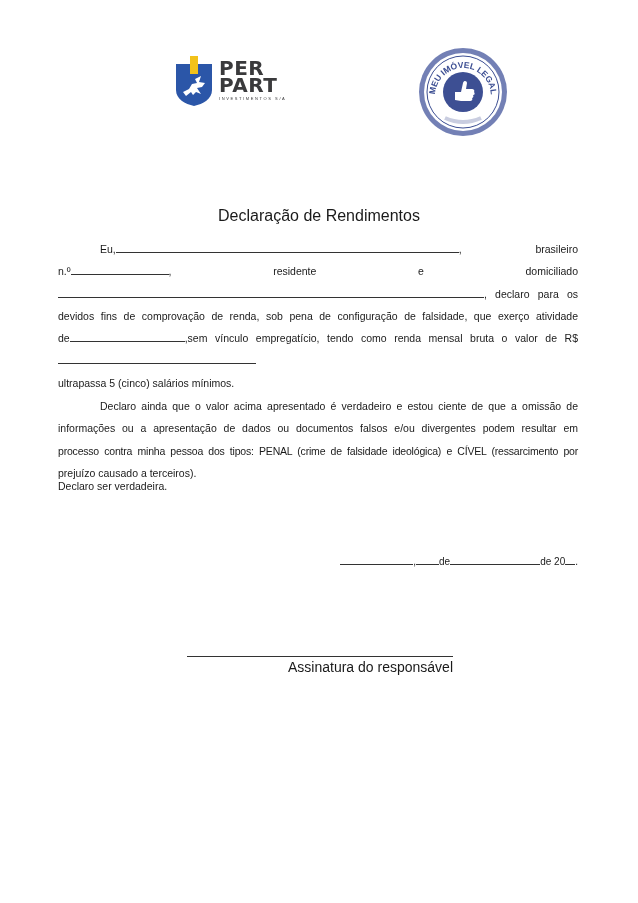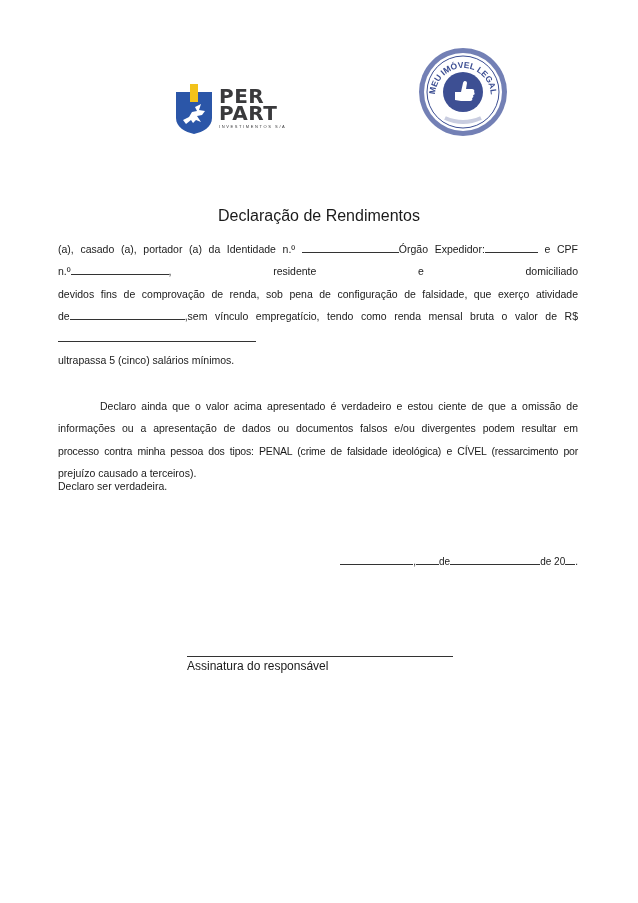--- a/index.html
+++ b/index.html
@@ -1,40 +1,40 @@
 <!DOCTYPE html>
 <html><head>
 <meta charset="utf-8">
 <style>
   html, body { margin: 0; padding: 0; background: #ffffff; }
   body { width: 638px; height: 903px; position: relative; overflow: hidden;
          font-family: "Liberation Sans", sans-serif; color: #1a1a1a; }
   .logos { position: absolute; top: 44px; left: 0; width: 638px; height: 100px; }
-  .perpart { position: absolute; left: 175px; top: 12px; width: 120px; height: 56px; margin-top: 28px; }
+  .perpart { position: absolute; left: 175px; top: 12px; width: 120px; height: 56px; }
   .shield { position: absolute; left: 0; top: 0; width: 38px; height: 50px; }
   .perpart-text { position: absolute; left: 44px; top: 4px; width: 80px; }
   .pp-word { font-family: "DejaVu Sans", sans-serif; font-weight: bold; font-size: 20px;
              line-height: 17px; color: #3a3a3c; letter-spacing: 0.5px; display:block; }
   .pp-sub { font-size: 4px; letter-spacing: 1.6px; color: #3a3a3c; display:block; margin-top: 2px; white-space: nowrap; }
   .seal { position: absolute; left: 417px; top: 2px; width: 92px; height: 92px; }
 
   .title { position: absolute; top: 207px; left: 0; width: 638px; text-align: center;
            font-size: 16px; }
   .doc { position: absolute; left: 58px; width: 520px; font-size: 10.5px; line-height: 22.3px;
          text-align: justify; }
   .p1 { top: 238px; }
   .p2 { top: 395px; }
   .p3 { top: 475px; }
   .indent { display: inline-block; width: 42px; }
   .line { display: block; text-align: justify; text-align-last: justify; white-space: nowrap; height: 22.3px; }
   .line.last { text-align-last: left; }
   .blank { display: inline-block; border-bottom: 1px solid #333; height: 11px; vertical-align: baseline; }
   .date-line { position: absolute; top: 553px; left: 313px; width: 265px; font-size: 10px; text-align: right; white-space: nowrap; }
   .sig-line { position: absolute; top: 656px; left: 187px; width: 266px; border-top: 1px solid #333; }
-  .sig-label { position: absolute; top: 659px; left: 187px; width: 266px; text-align: left; font-size: 12px; }
+  .sig-label { position: absolute; top: 659px; left: 187px; width: 266px; text-align: right; font-size: 14px; }
 </style>
 </head>
 <body>
 
 <div class="logos">
   <div class="perpart">
     <svg class="shield" viewBox="0 0 38 50">
       <path d="M1 8 H37 V34 C37 43 28 48 19 50 C10 48 1 43 1 34 Z" fill="#2b56a8"></path>
       <rect x="15" y="0" width="8" height="18" fill="#f2c21a"></rect>
       <path d="M8 36 L14 33 L17 28 L22 27 L20 23 L26 20 L24 26 L30 27 L27 31 L22 32 L26 38 L21 36 L18 39 L16 36 L11 40 Z" fill="#ffffff"></path>
@@ -55,22 +55,23 @@
     <circle cx="46" cy="46" r="20" fill="#3d4f93"></circle>
     <path d="M38 46 h6 l2 -9 c1 -3 4 -2 4 0 l-1 6 h6 c2 0 3 2 2 3 c1 1 1 3 -1 3 c1 1 0 3 -1 3 c1 1 0 3 -2 3 h-9 l-6 -1 z" fill="#ffffff"></path>
     <text font-size="8.5" font-weight="bold" fill="#3d4f93" font-family="Liberation Sans, sans-serif"><textPath href="#arc" startOffset="50%" text-anchor="middle">MEU IMÓVEL LEGAL</textPath></text>
     <path d="M28 72 Q46 80 64 72" stroke="#c9cde0" stroke-width="4" fill="none"></path>
   </svg>
 </div>
 
 <div class="title">Declaração de Rendimentos</div>
 
 <div class="doc p1">
-  <span class="line"><span>(a), casado (a), portador (a) da Identidade n.º</span> <span class="blank" style="width:97px"></span><span>Órgão Expedidor:</span><span class="blank" style="width:53px"></span> <span>e CPF</span></span>
+  <span class="line"><span class="indent"></span><span>Eu,</span><span class="blank" style="width:343px"></span><span>,   brasileiro</span></span>
   <span class="line"><span><span>n.º</span><span class="blank" style="width:98px"></span>,</span> <span>residente</span> <span>e</span> <span>domiciliado</span></span>
+  <span class="line"><span class="blank" style="width:426px"></span><span>, declaro para os</span></span>
   <span class="line">devidos fins de comprovação de renda, sob pena de configuração de falsidade, que exerço atividade</span>
   <span class="line"><span>de</span><span class="blank" style="width:115px"></span><span>,sem vínculo empregatício, tendo como renda mensal bruta o valor de R$</span></span>
   <span class="line"><span class="blank" style="width:198px"></span></span>
   <span class="line last">ultrapassa  5 (cinco) salários mínimos.</span>
 </div>
 
 <div class="doc p2">
   <span class="line"><span class="indent"></span><span>Declaro ainda que o valor acima apresentado é verdadeiro e estou ciente de que a omissão de</span></span>
   <span class="line">informações ou a apresentação de dados ou documentos falsos e/ou divergentes podem resultar em</span>
   <span class="line" style="letter-spacing:-0.2px">processo contra minha pessoa dos tipos: PENAL (crime de falsidade ideológica) e CÍVEL (ressarcimento por</span>

